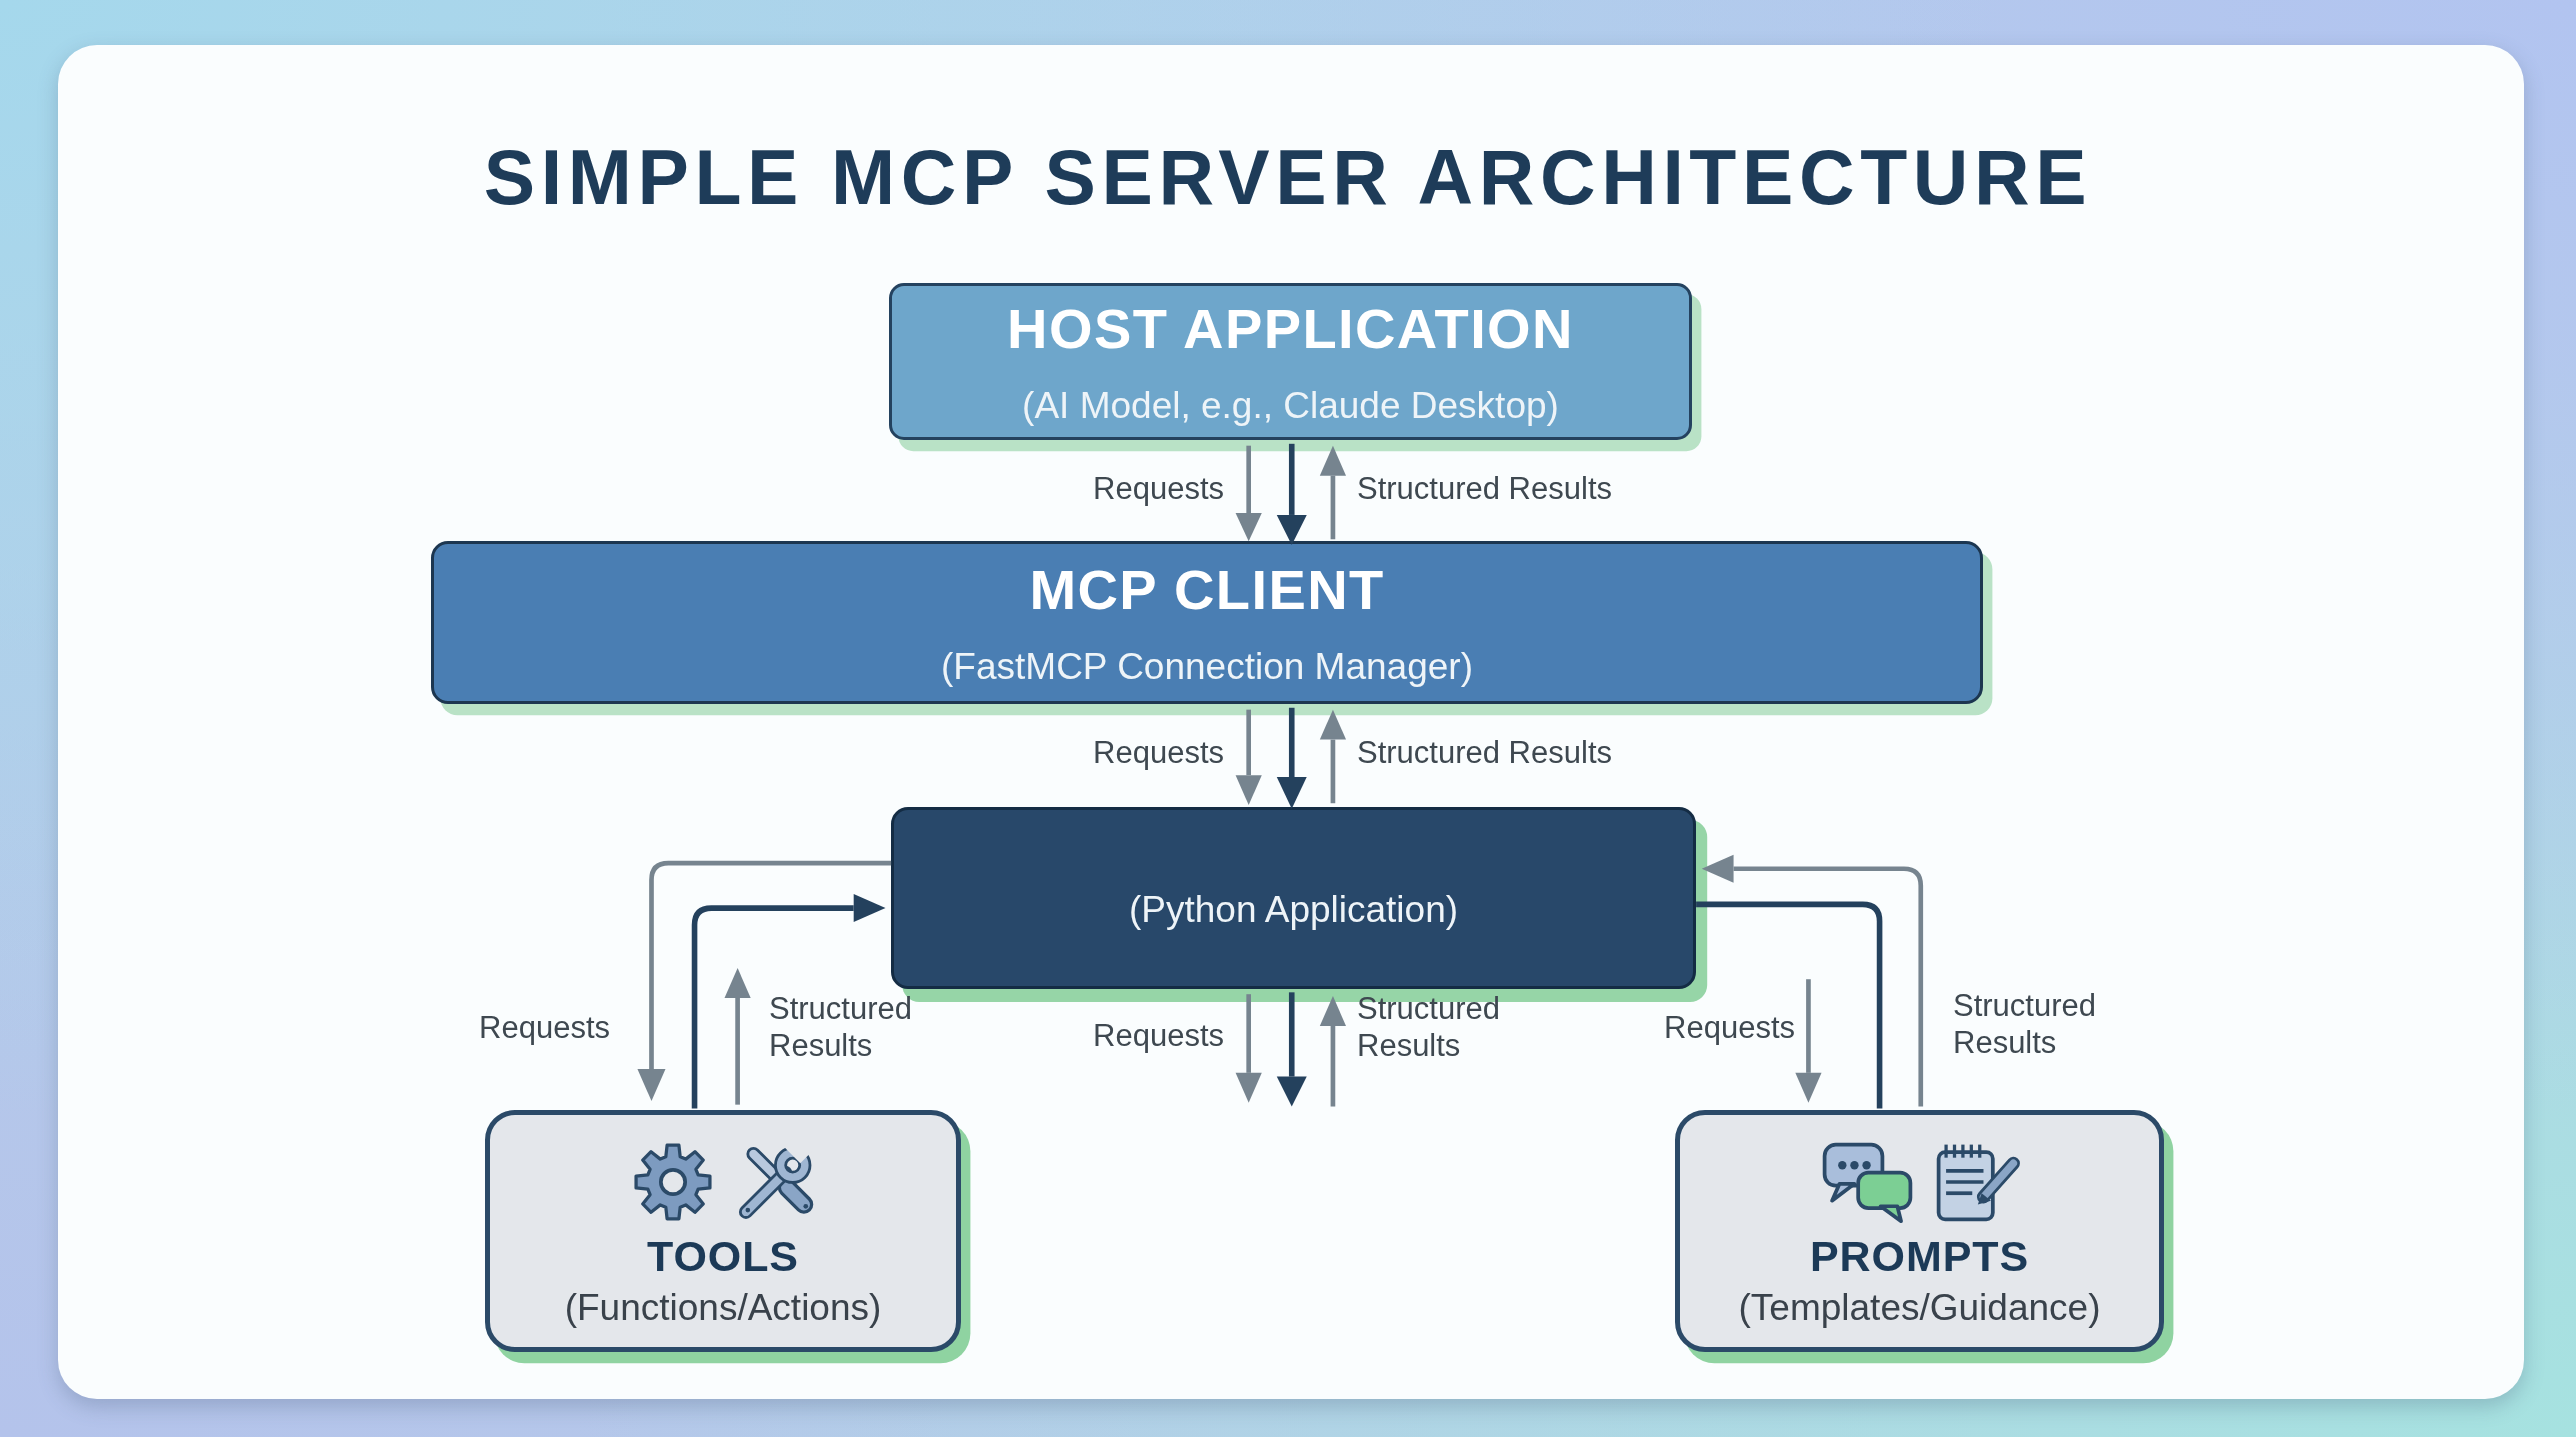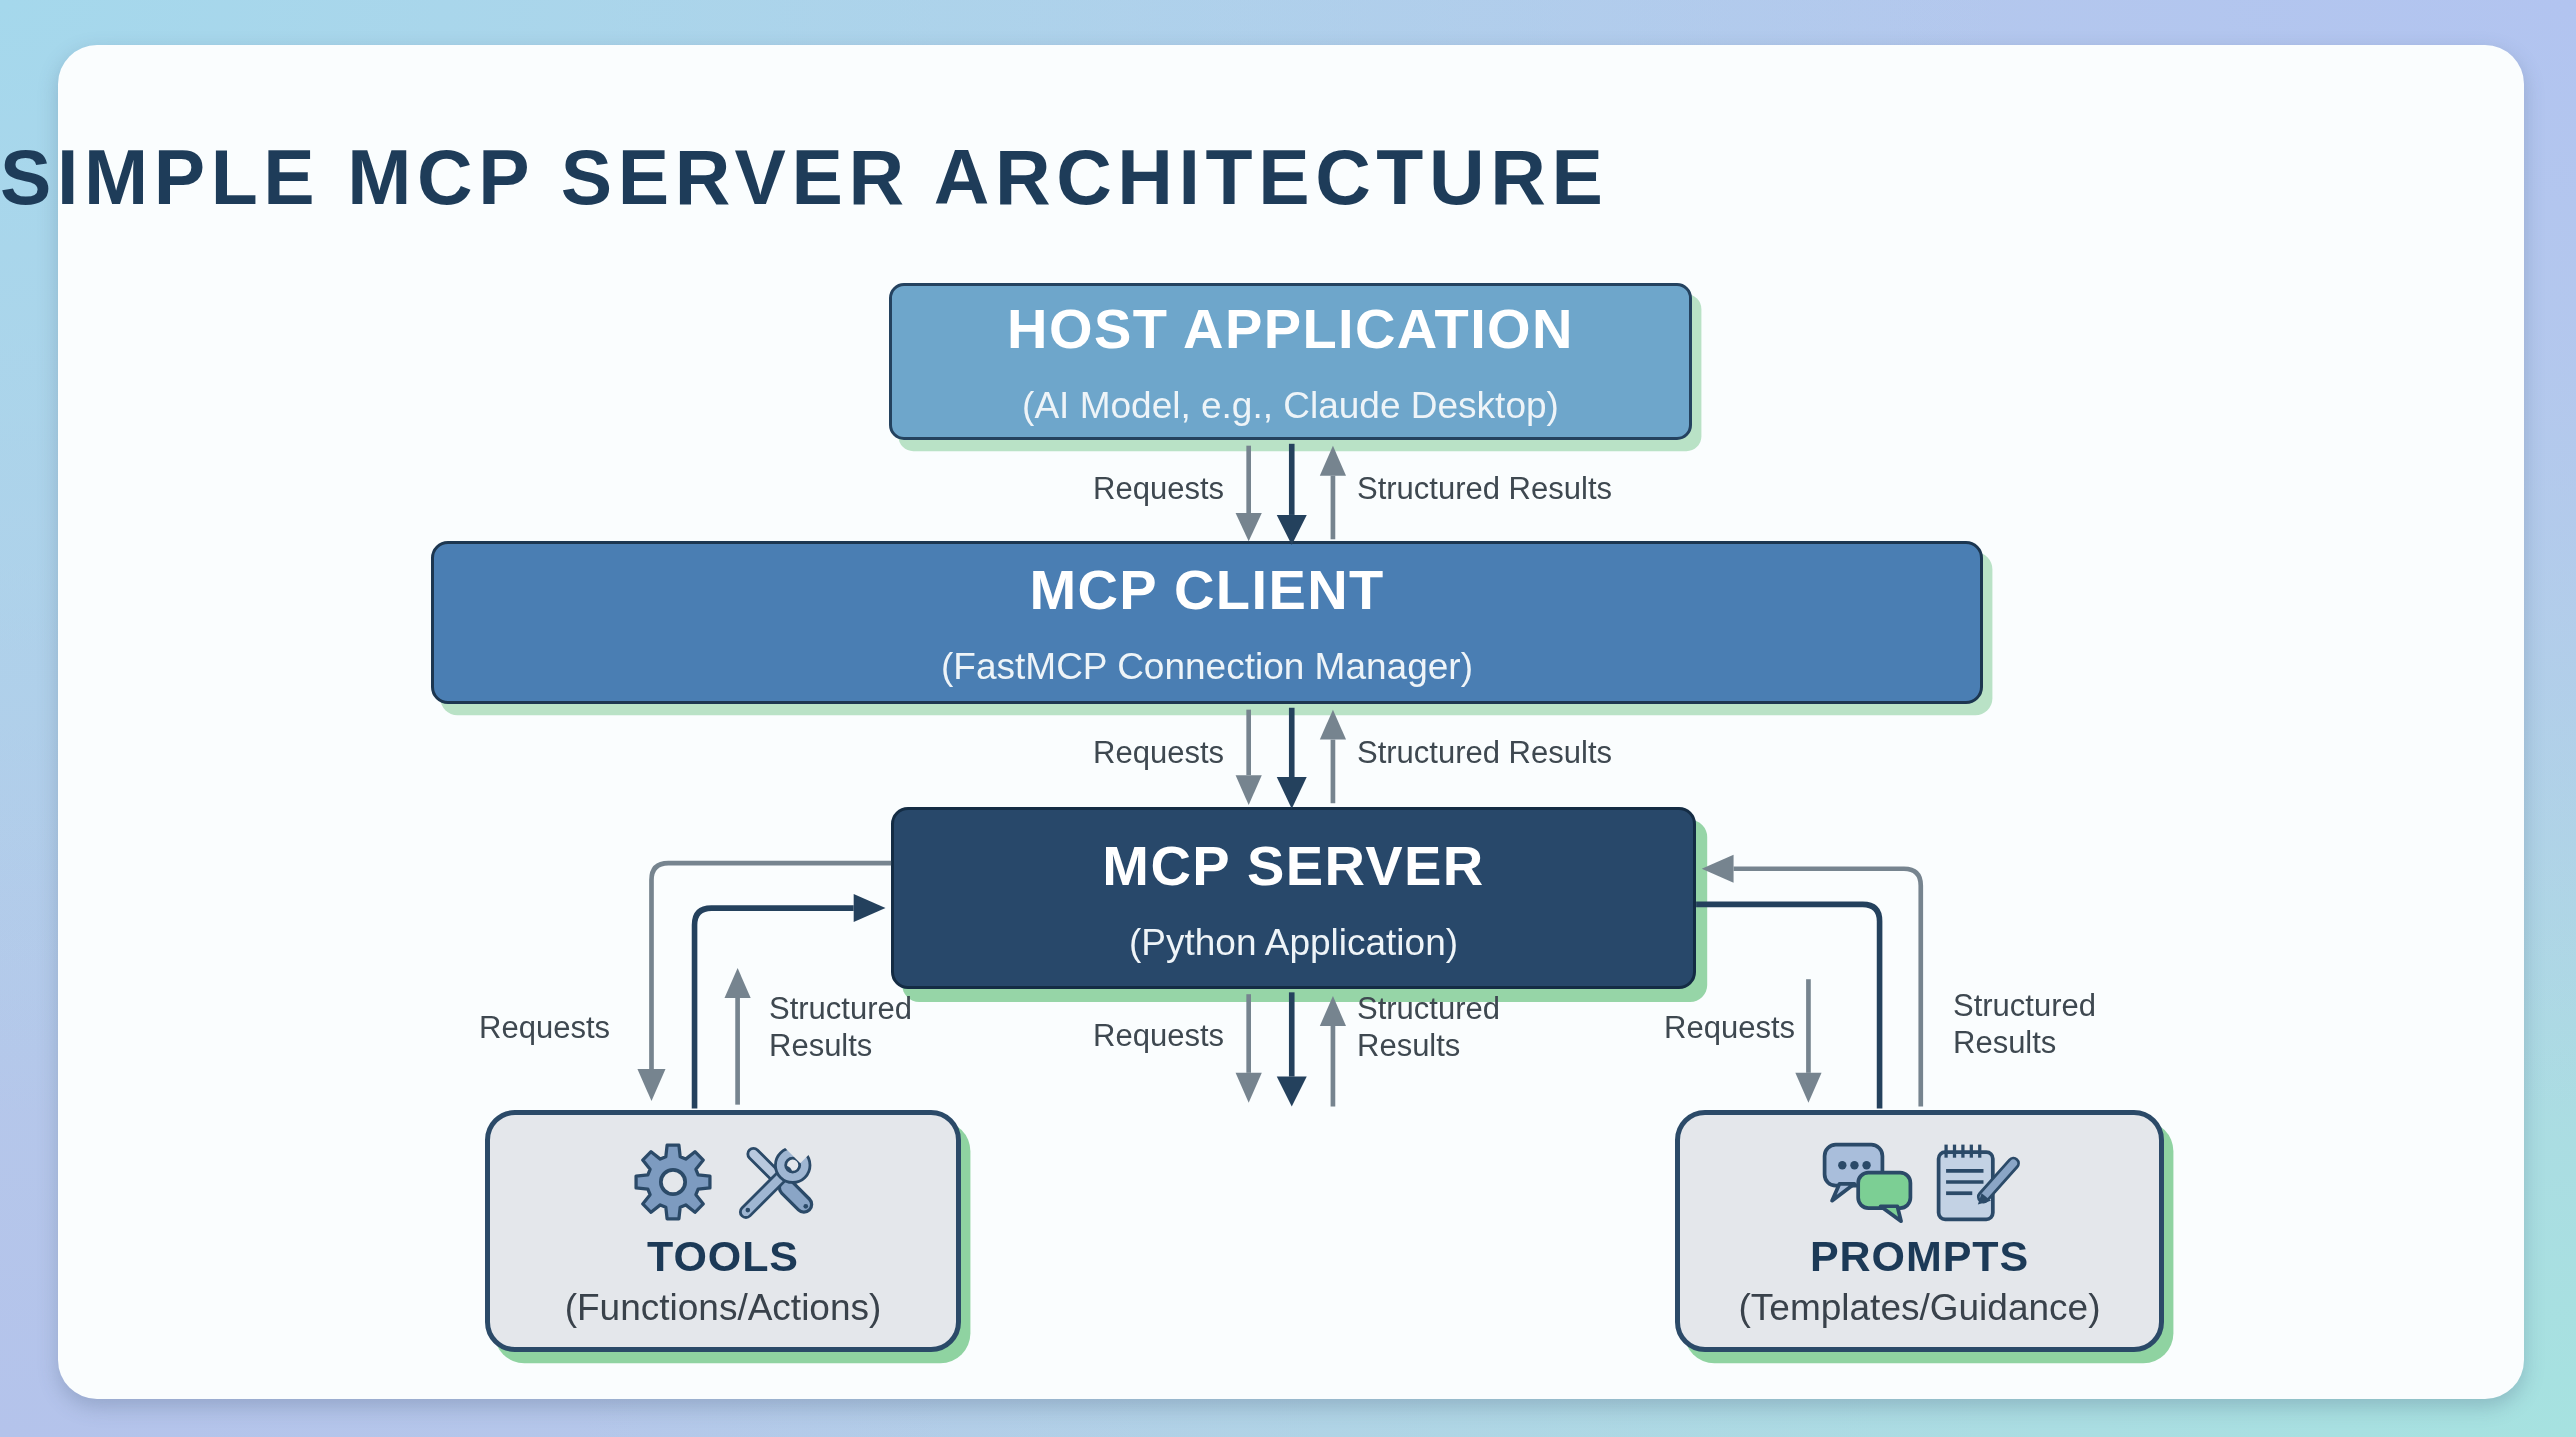--- a/index.html
+++ b/index.html
@@ -13,21 +13,21 @@
       radial-gradient(ellipse at 0% 100%, #b4c3eb 0%, rgba(180,195,235,0) 55%),
       #b7cfe8;
   }
   .card{
     position:absolute;left:58px;top:45px;width:2466px;height:1354px;
     background:#fafdfe;border-radius:39px;
     box-shadow:0 7.5px 20.6px rgba(70,90,120,.28);
   }
   .title{
     position:absolute;left:0;right:0;top:133px;margin:0;
-    text-align:left;font-size:77px;font-weight:600;letter-spacing:5.6px;
+    text-align:center;font-size:77px;font-weight:600;letter-spacing:5.6px;
     color:#1e3c59;
   }
   .node{
     position:absolute;display:flex;flex-direction:column;justify-content:center;
     align-items:center;text-align:center;box-sizing:border-box;
   }
   .node .node-title{font-size:56px;font-weight:700;letter-spacing:1.4px;color:#ffffff;}
   .node .node-sub{font-size:37px;font-weight:400;color:#eef4f8;margin-top:24px;}
   .host{
     left:889px;top:283px;width:803px;height:157px;background:#6ea6cb;
@@ -80,21 +80,20 @@
     <div class="node-title">HOST APPLICATION</div>
     <div class="node-sub">(AI Model, e.g., Claude Desktop)</div>
   </div>
 
   <div class="node client">
     <div class="node-title">MCP CLIENT</div>
     <div class="node-sub">(FastMCP Connection Manager)</div>
   </div>
 
   <div class="node server">
-    <div class="node-title">MCP SERVER</div>
     <div class="node-sub">(Python Application)</div>
   </div>
 
   <div class="node leaf tools">
     <div class="icon-row">
       <svg width="86" height="86" viewBox="0 0 92 92">
         <path d="M72.9 38.3 L85.5 39.7 L85.5 52.3 L72.9 53.7 L70.5 59.6 L78.4 69.5 L69.5 78.4 L59.6 70.5 L53.7 72.9 L52.3 85.5 L39.7 85.5 L38.3 72.9 L32.4 70.5 L22.5 78.4 L13.6 69.5 L21.5 59.6 L19.1 53.7 L6.5 52.3 L6.5 39.7 L19.1 38.3 L21.5 32.4 L13.6 22.5 L22.5 13.6 L32.4 21.5 L38.3 19.1 L39.7 6.5 L52.3 6.5 L53.7 19.1 L59.6 21.5 L69.5 13.6 L78.4 22.5 L70.5 32.4 Z" fill="#7d9bc0" stroke="#2b4a68" stroke-width="3.5" stroke-linejoin="round"></path>
         <circle cx="46" cy="46" r="13" fill="#e4e7eb" stroke="#2b4a68" stroke-width="4"></circle>
       </svg>
       <svg width="86" height="86" viewBox="0 0 92 92">

